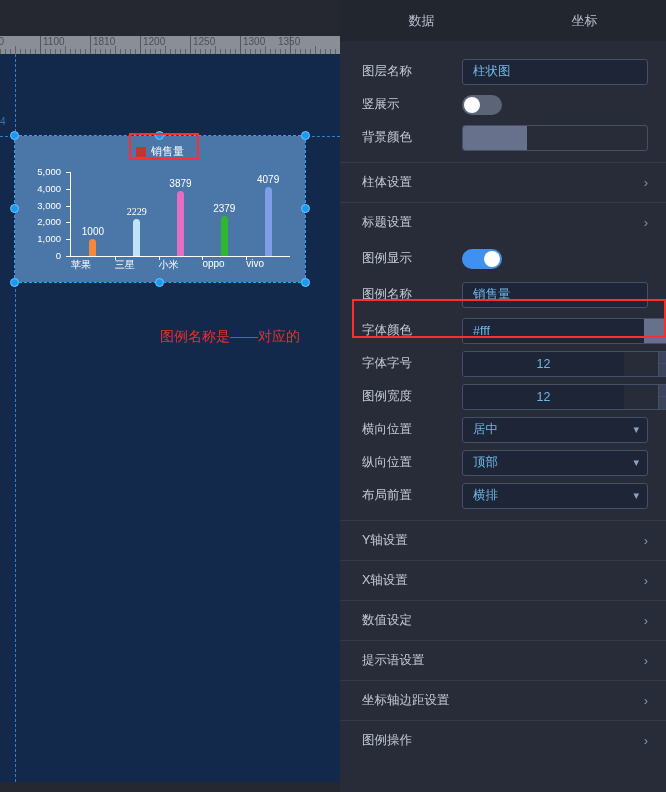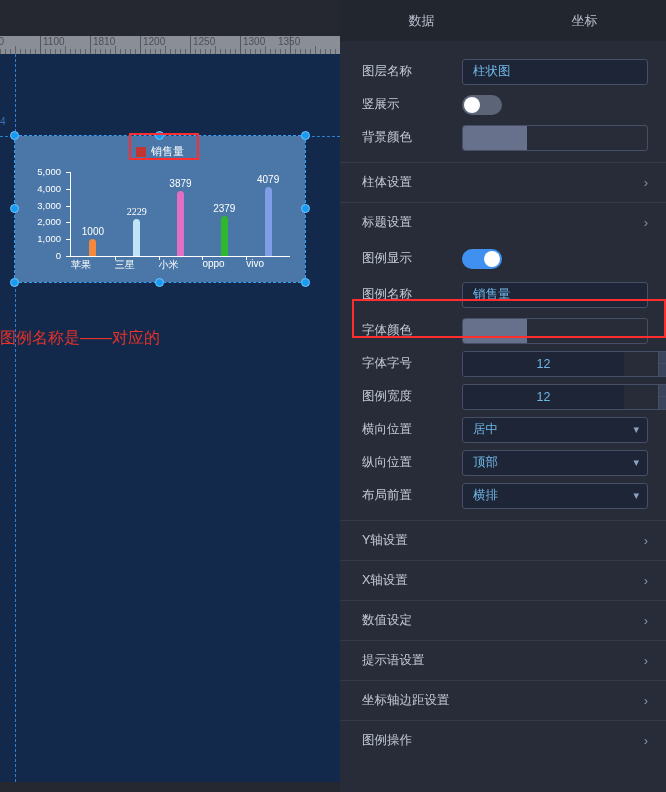--- a/index.html
+++ b/index.html
@@ -165,22 +165,22 @@
     width: 219px; display: flex;
   }
   .xlabels span {
     flex: 1; text-align: left;
     font-size: 10px; color: #ffffff;
     font-family: "Liberation Sans", sans-serif;
   }
 
   .annotation {
     position: absolute; left: 0; top: 328px;
-    width: 300px; text-align: left;
-    font-size: 16px; color: #e8322a;
+    width: 300px; text-align: right;
+    font-size: 14px; color: #e8322a;
     font-family: "Liberation Sans", sans-serif;
   }
 
   
   .panel {
     position: absolute; left: 340px; top: 0;
     width: 326px; height: 792px;
     background: #282c38;
     overflow: hidden;
   }
@@ -531,20 +531,21 @@
         <div class="row-label">图例名称</div>
         <div class="row-field">
           <input class="txt-input" type="text" value="销售量" style="">
         </div>
       </div>
 
       <div class="row">
         <div class="row-label">字体颜色</div>
         <div class="row-field">
           <div class="color-combo">
+            <input class="ci val" type="text" value="#fff" style="">
             <div class="swatch-btn">
               
             </div>
           </div>
         </div>
       </div>
 
       <div class="row">
         <div class="row-label">字体字号</div>
         <div class="row-field">

